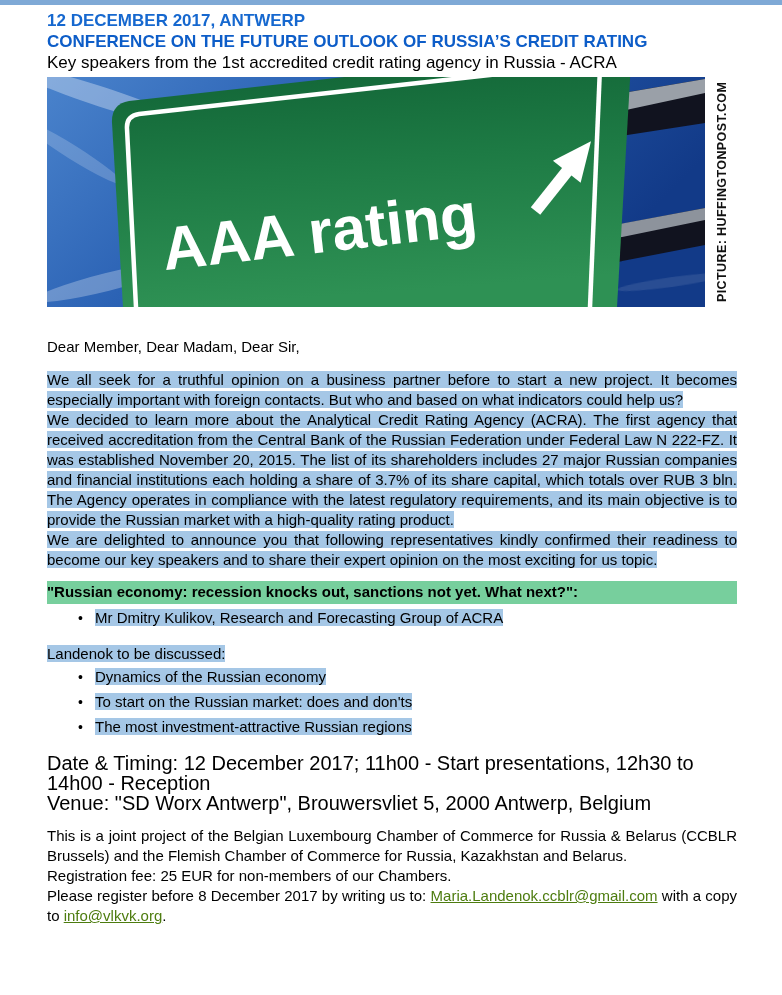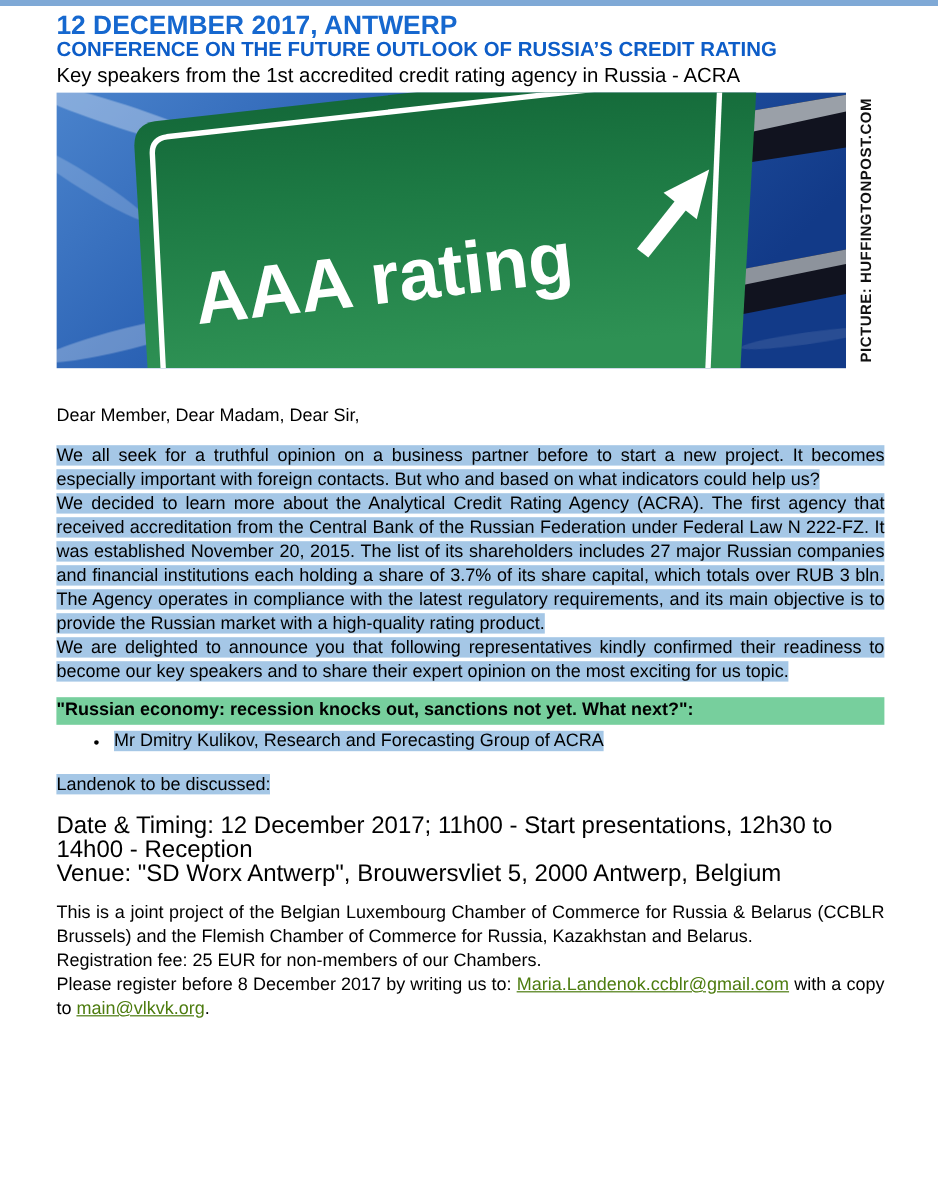--- a/index.html
+++ b/index.html
@@ -3,21 +3,21 @@
 <meta charset="utf-8">
 <style>
   html,body { margin:0; padding:0; }
   body {
     width:782px; height:995px; background:#ffffff; overflow:hidden;
     font-family:"Liberation Sans", sans-serif; color:#000;
   }
   .topbar { width:782px; height:5px; background:#7fa9d6; }
   .content { padding:5px 45px 0 47px; }
 
-  .hdr1 { color:#1668cf; font-size:22px; line-height:21px; font-weight:600; }
+  .hdr1 { color:#1668cf; font-size:17px; line-height:21px; font-weight:600; }
   .hdr2 { color:#0d5dc8; font-size:17px; line-height:21px; font-weight:700; }
   .hdr3 { color:#000;    font-size:17px; line-height:21px; font-weight:400; }
 
   .photo-row { display:flex; align-items:stretch; margin-top:4px; }
   .photo-svg { display:block; flex:none; }
   .caption {
     flex:none; height:230px; width:34px;
     display:flex; align-items:center; justify-content:center;
     writing-mode:vertical-rl; transform:rotate(180deg);
     font-size:12.5px; font-weight:700; letter-spacing:0.4px; color:#111;
@@ -109,28 +109,33 @@
 
   <div class="topic block">"Russian economy: recession knocks out, sanctions not yet. What next?":</div>
 
   <div>
     <div class="li"><span class="hl">Mr Dmitry Kulikov, Research and Forecasting Group of ACRA</span></div>
   </div>
 
   <div class="gap11"></div>
 
   <p class="qlabel"><span class="hl">Landenok to be discussed:</span></p>
+  <div>
+    <div class="li"><span class="hl">Dynamics of the Russian economy</span></div>
+    <div class="li"><span class="hl">To start on the Russian market: does and don'ts</span></div>
+    <div class="li"><span class="hl">The most investment-attractive Russian regions</span></div>
+  </div>
 
   <div class="gap11"></div>
 
   <p class="meta">Date &amp; Timing: 12 December 2017; 11h00 - Start presentations, 12h30 to 14h00 - Reception</p>
   <p class="meta mb13">Venue: "SD Worx Antwerp", Brouwersvliet 5, 2000 Antwerp, Belgium</p>
 
   <p class="just">This is a joint project of the Belgian Luxembourg Chamber of Commerce for Russia &amp; Belarus (CCBLR Brussels) and the Flemish Chamber of Commerce for Russia, Kazakhstan and Belarus.</p>
   <p>Registration fee: 25 EUR for non-members of our Chambers.</p>
   <p class="just">
     <span>Please register before 8 December 2017 by writing us to:</span>
     <a class="email" href="#">Maria.Landenok.ccblr@gmail.com</a>
     <span>with a copy to</span>
-    <a class="email" href="#">main@vlkvk.org</a><span>.</span>
+    <a class="email" href="#">info@vlkvk.org</a><span>.</span>
   </p>
 
 </div>
 
 </body></html>

